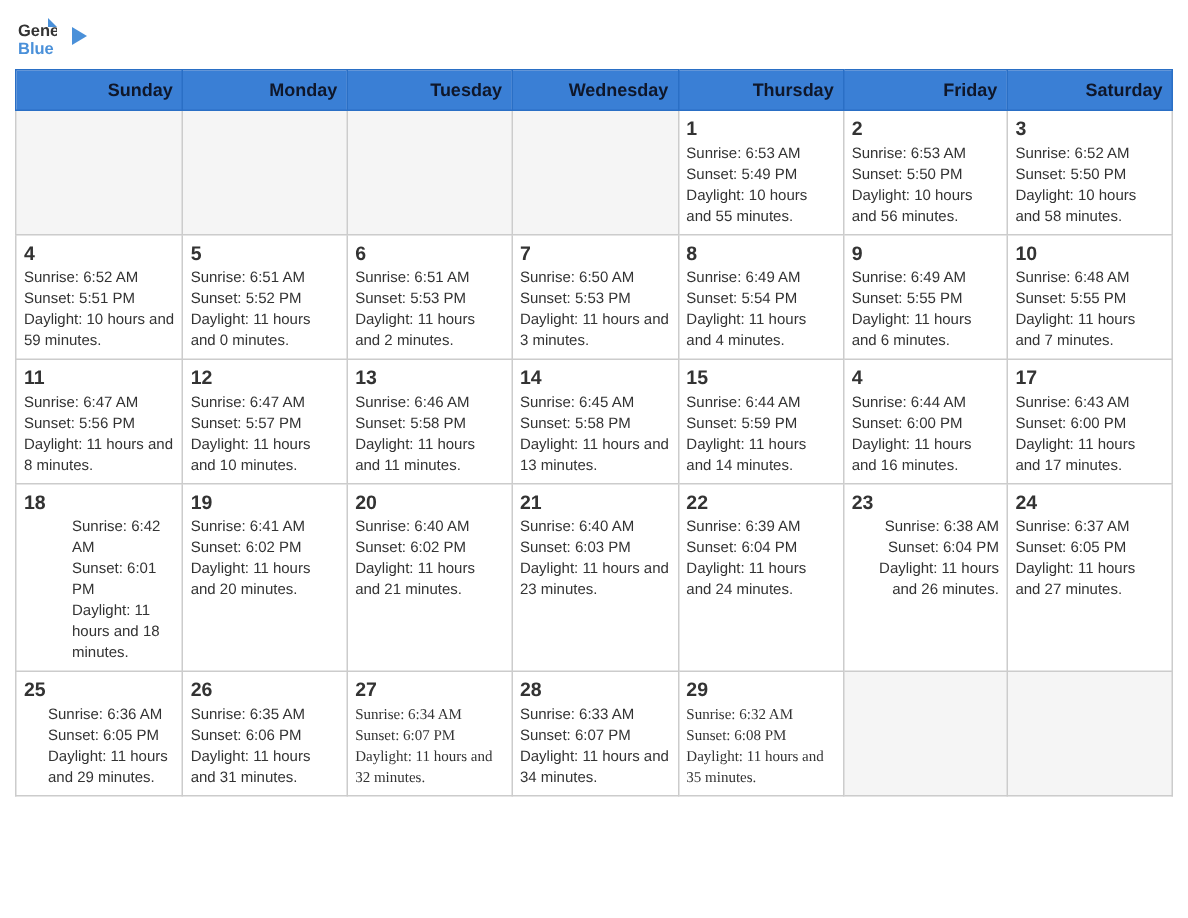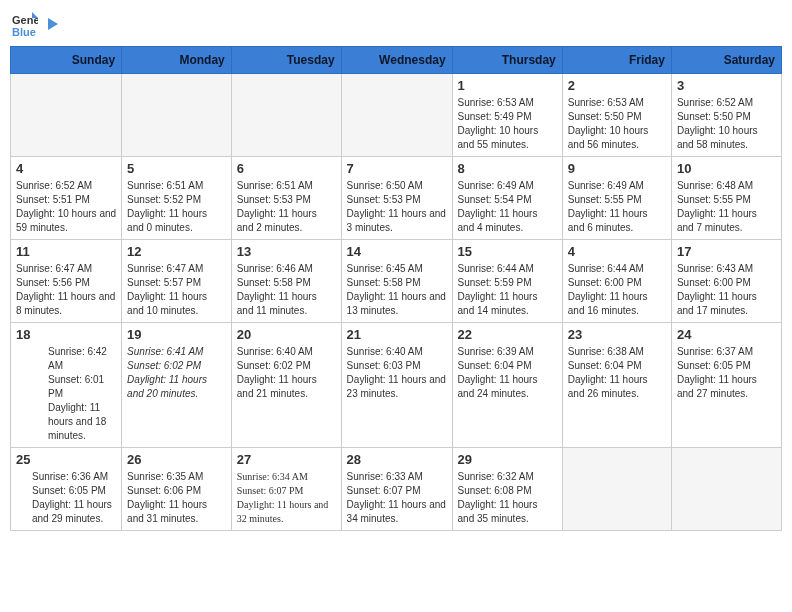--- a/index.html
+++ b/index.html
@@ -237,21 +237,21 @@
       </tr>
       <tr>
         <td>
           <span class="day-num">18</span>
           <div class="day-info" style="white-space: pre-line; margin-left: 32px;">Sunrise: 6:42 AM
 Sunset: 6:01 PM
 Daylight: 11 hours and 18 minutes.</div>
         </td>
         <td>
           <span class="day-num">19</span>
-          <div class="day-info" style="white-space: pre-line; font-style: italic;">Sunrise: 6:41 AM
+          <div class="day-info" style="white-space: pre-line;">Sunrise: 6:41 AM
 Sunset: 6:02 PM
 Daylight: 11 hours and 20 minutes.</div>
         </td>
         <td>
           <span class="day-num">20</span>
           <div class="day-info" style="white-space: pre-line;">Sunrise: 6:40 AM
 Sunset: 6:02 PM
 Daylight: 11 hours and 21 minutes.</div>
         </td>
         <td>
@@ -261,21 +261,21 @@
 Daylight: 11 hours and 23 minutes.</div>
         </td>
         <td>
           <span class="day-num">22</span>
           <div class="day-info" style="white-space: pre-line;">Sunrise: 6:39 AM
 Sunset: 6:04 PM
 Daylight: 11 hours and 24 minutes.</div>
         </td>
         <td>
           <span class="day-num">23</span>
-          <div class="day-info" style="white-space: pre-line;">Sunrise: 6:38 AM
+          <div class="day-info" style="white-space: pre-line; text-align: right;">Sunrise: 6:38 AM
 Sunset: 6:04 PM
 Daylight: 11 hours and 26 minutes.</div>
         </td>
         <td>
           <span class="day-num">24</span>
           <div class="day-info" style="white-space: pre-line;">Sunrise: 6:37 AM
 Sunset: 6:05 PM
 Daylight: 11 hours and 27 minutes.</div>
         </td>
       </tr>
@@ -299,21 +299,21 @@
 Daylight: 11 hours and 32 minutes.</div>
         </td>
         <td>
           <span class="day-num">28</span>
           <div class="day-info" style="white-space: pre-line;">Sunrise: 6:33 AM
 Sunset: 6:07 PM
 Daylight: 11 hours and 34 minutes.</div>
         </td>
         <td>
           <span class="day-num">29</span>
-          <div class="day-info" style="white-space: pre-line;">Sunrise: 6:32 AM
+          <div class="day-info" style="white-space: pre-line; font-family: Liberation Serif, serif;">Sunrise: 6:32 AM
 Sunset: 6:08 PM
 Daylight: 11 hours and 35 minutes.</div>
         </td>
         <td class="empty"></td>
         <td class="empty"></td>
       </tr>
     </tbody>
 </table>
 
 </body></html>

